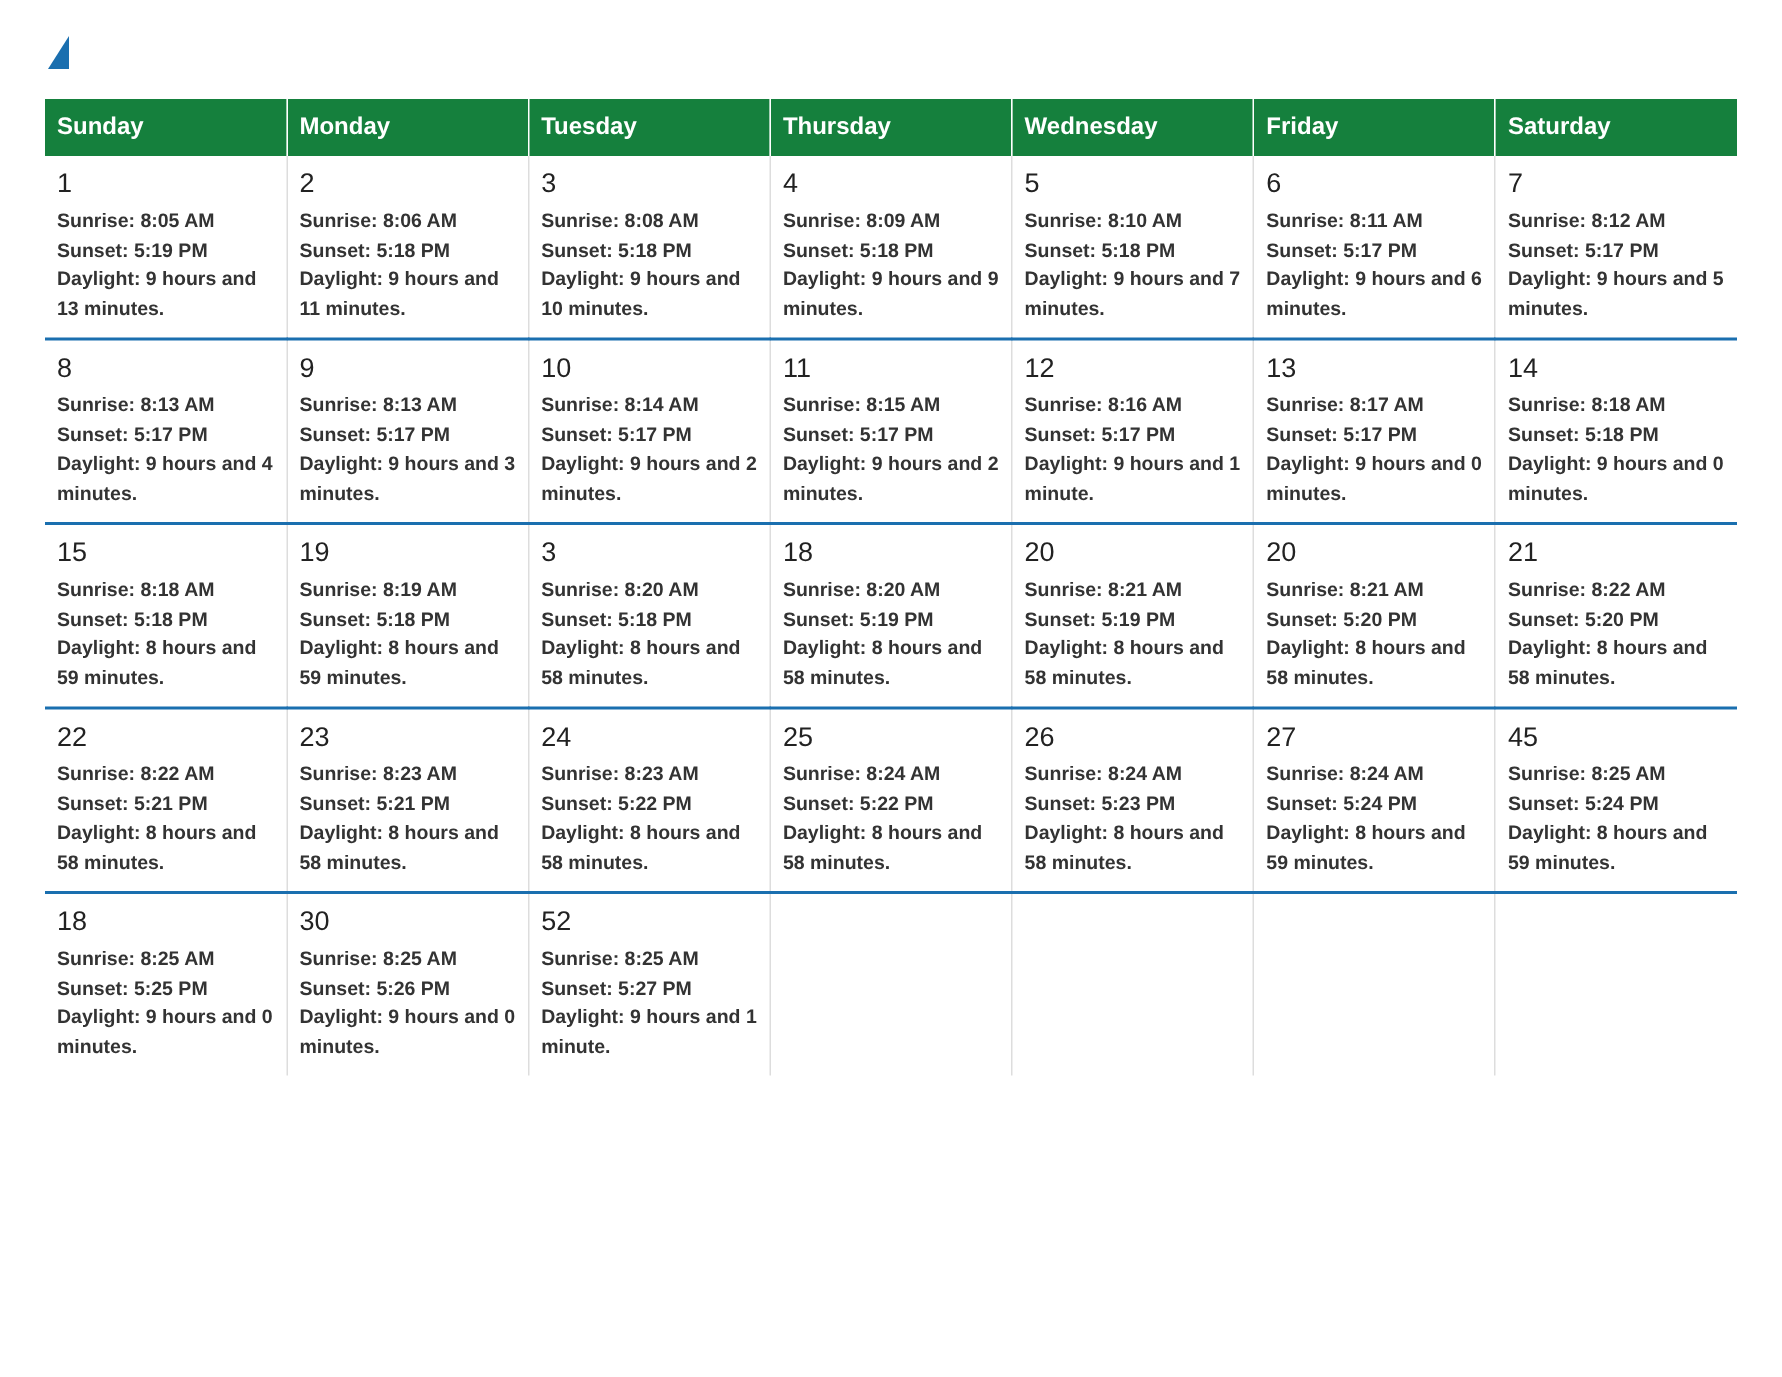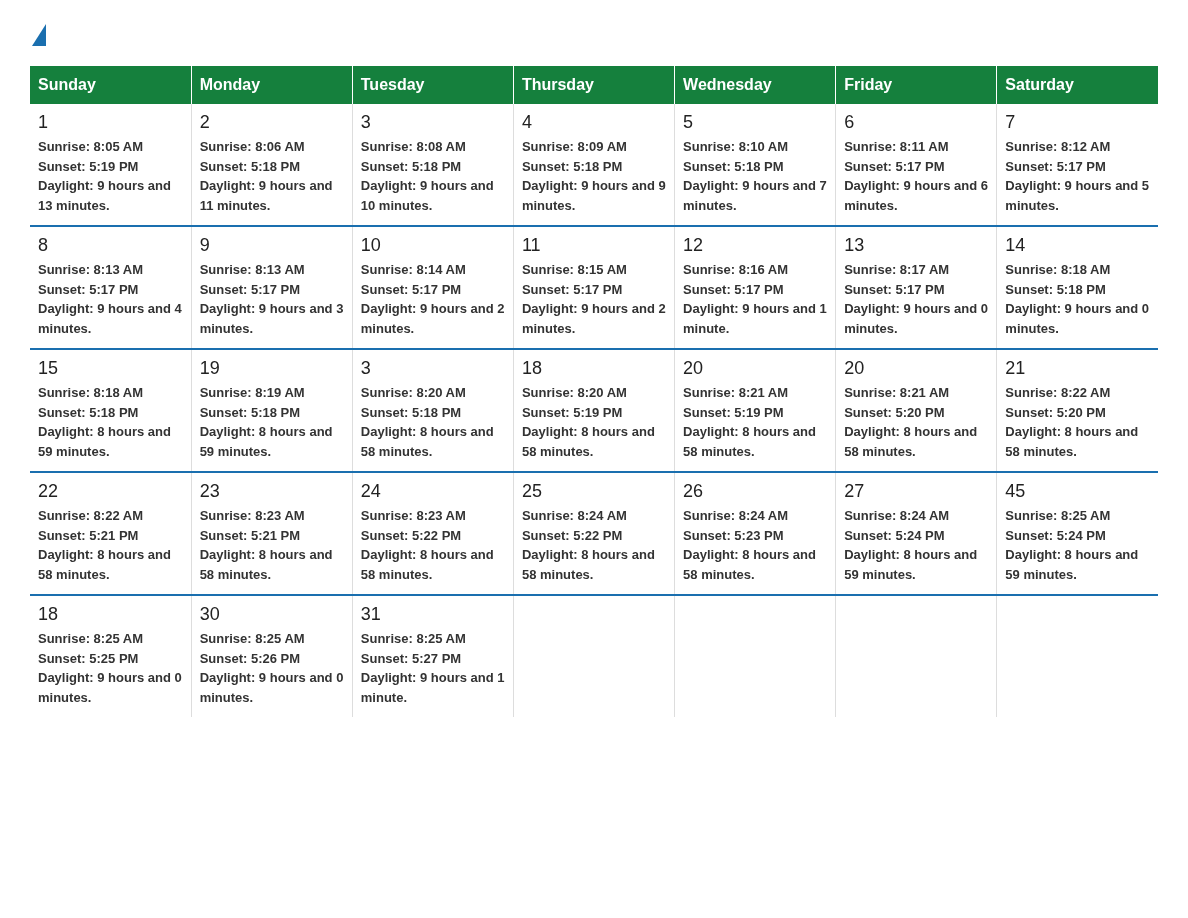--- a/index.html
+++ b/index.html
@@ -266,21 +266,21 @@
       <tr>
         <td>
           <span class="day-num">18</span>
 <div class="day-info">Sunrise: 8:25 AM<br>Sunset: 5:25 PM<br>Daylight: 9 hours and 0 minutes.</div>
         </td>
         <td>
           <span class="day-num">30</span>
 <div class="day-info">Sunrise: 8:25 AM<br>Sunset: 5:26 PM<br>Daylight: 9 hours and 0 minutes.</div>
         </td>
         <td>
-          <span class="day-num">31</span>
+          <span class="day-num">52</span>
 <div class="day-info">Sunrise: 8:25 AM<br>Sunset: 5:27 PM<br>Daylight: 9 hours and 1 minute.</div>
         </td>
         <td class="empty"></td>
         <td class="empty"></td>
         <td class="empty"></td>
         <td class="empty"></td>
       </tr>
     </tbody>
 </table>
 

